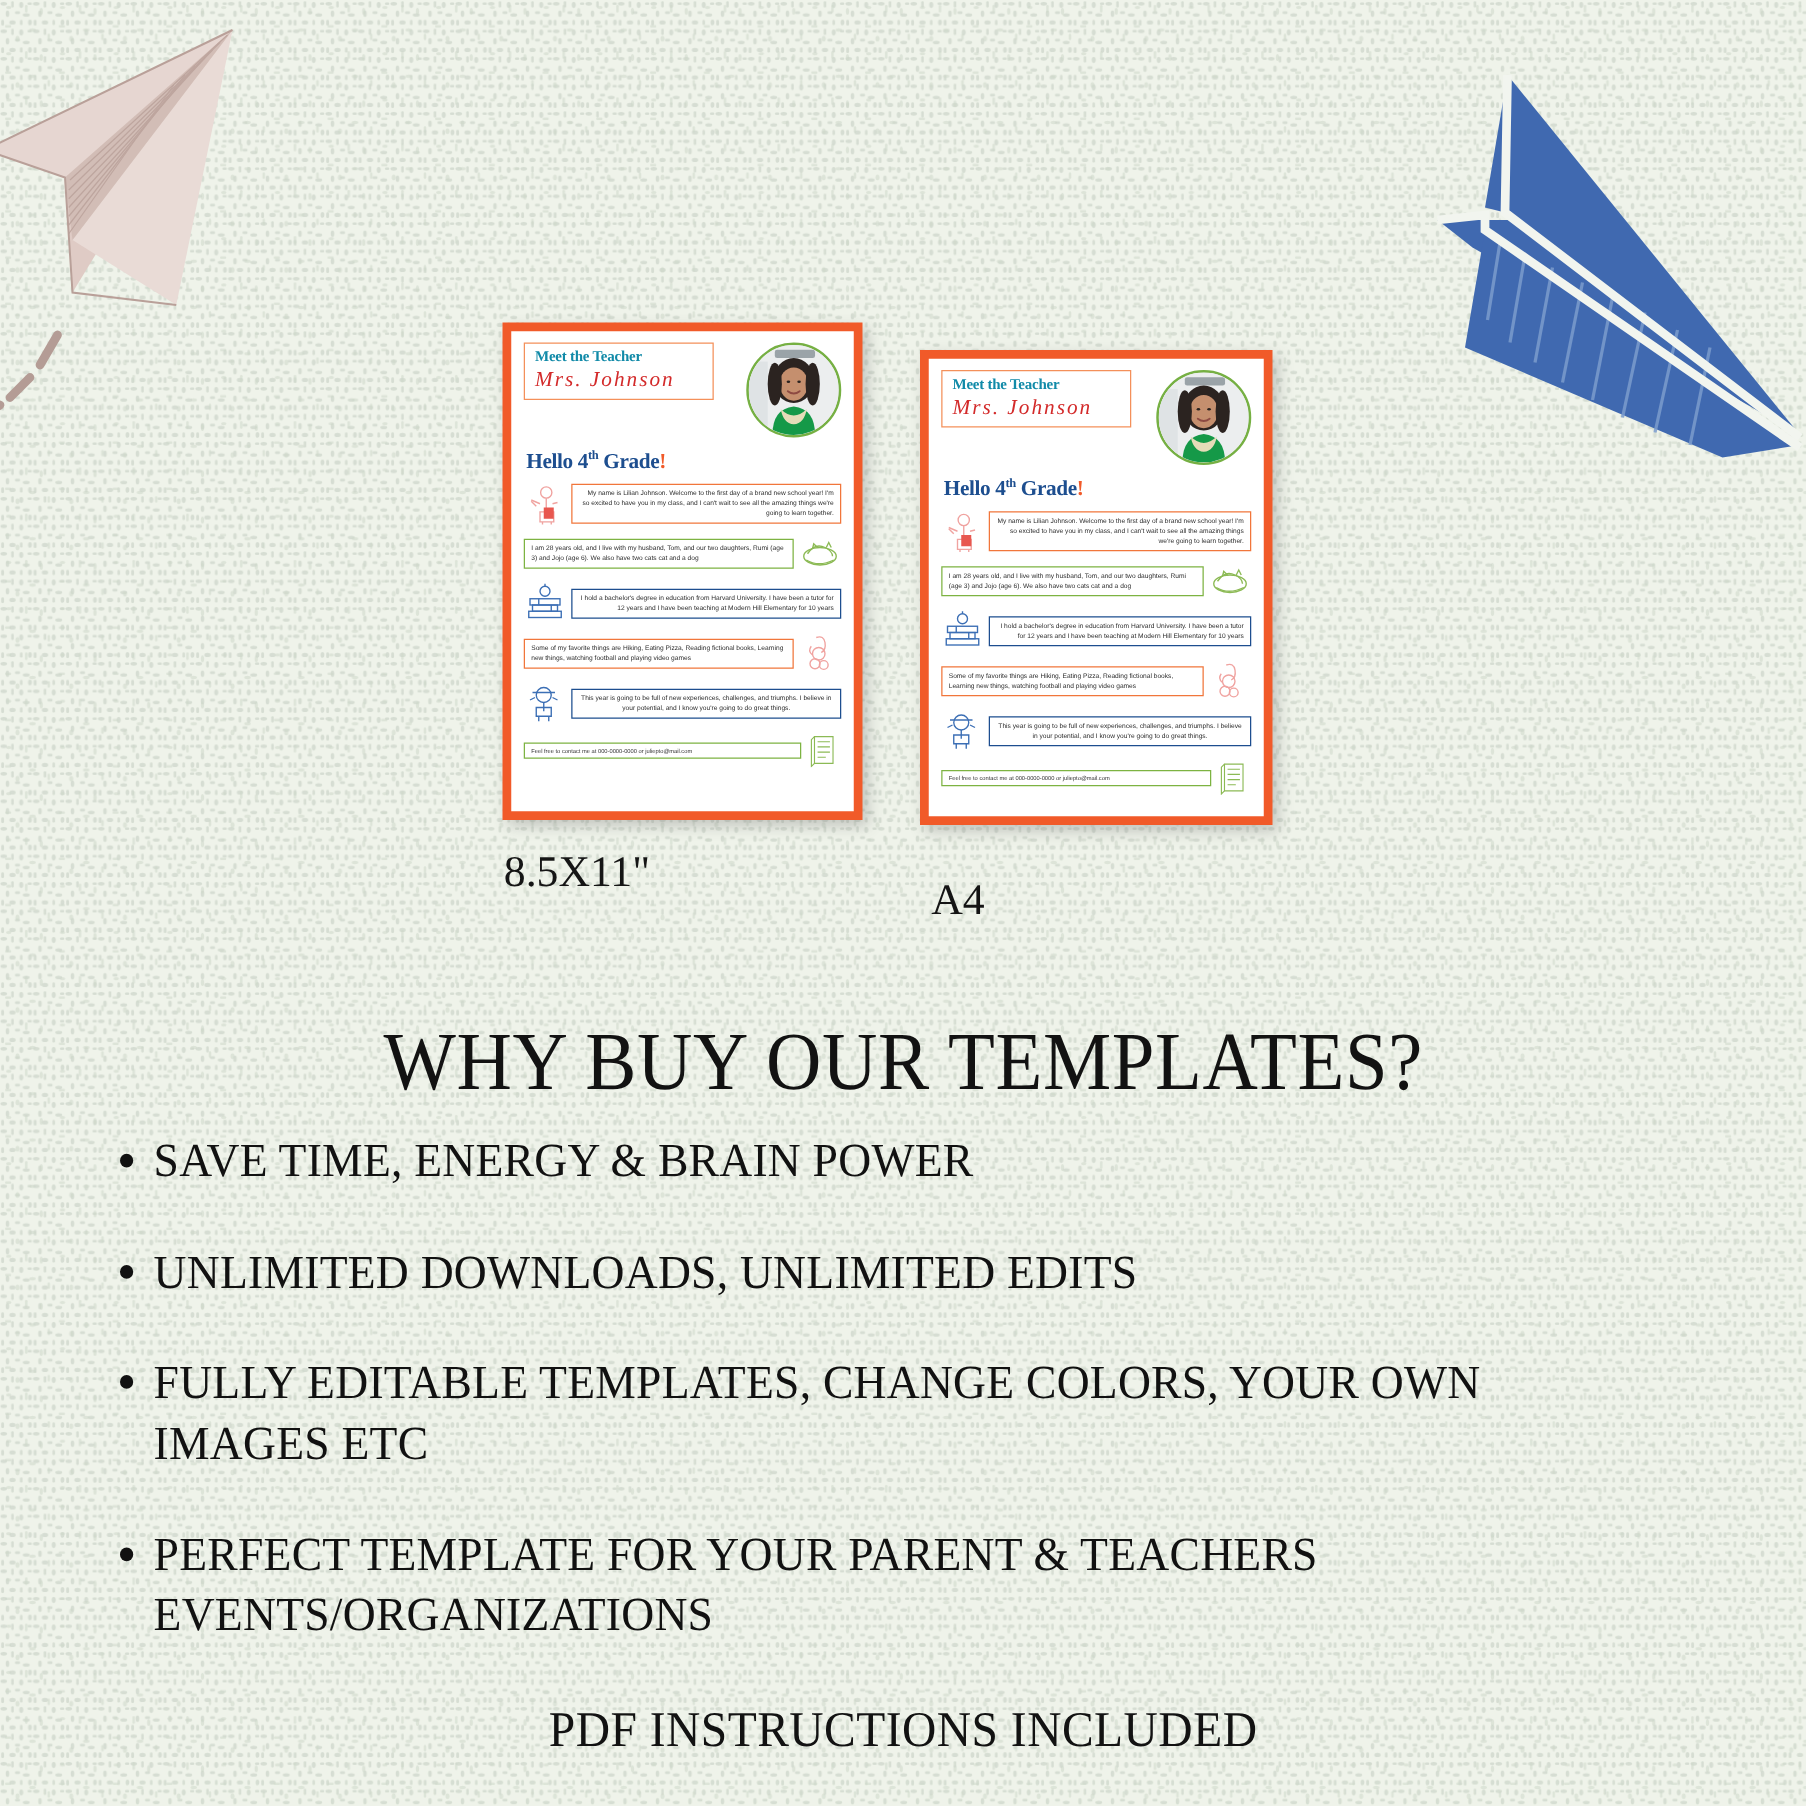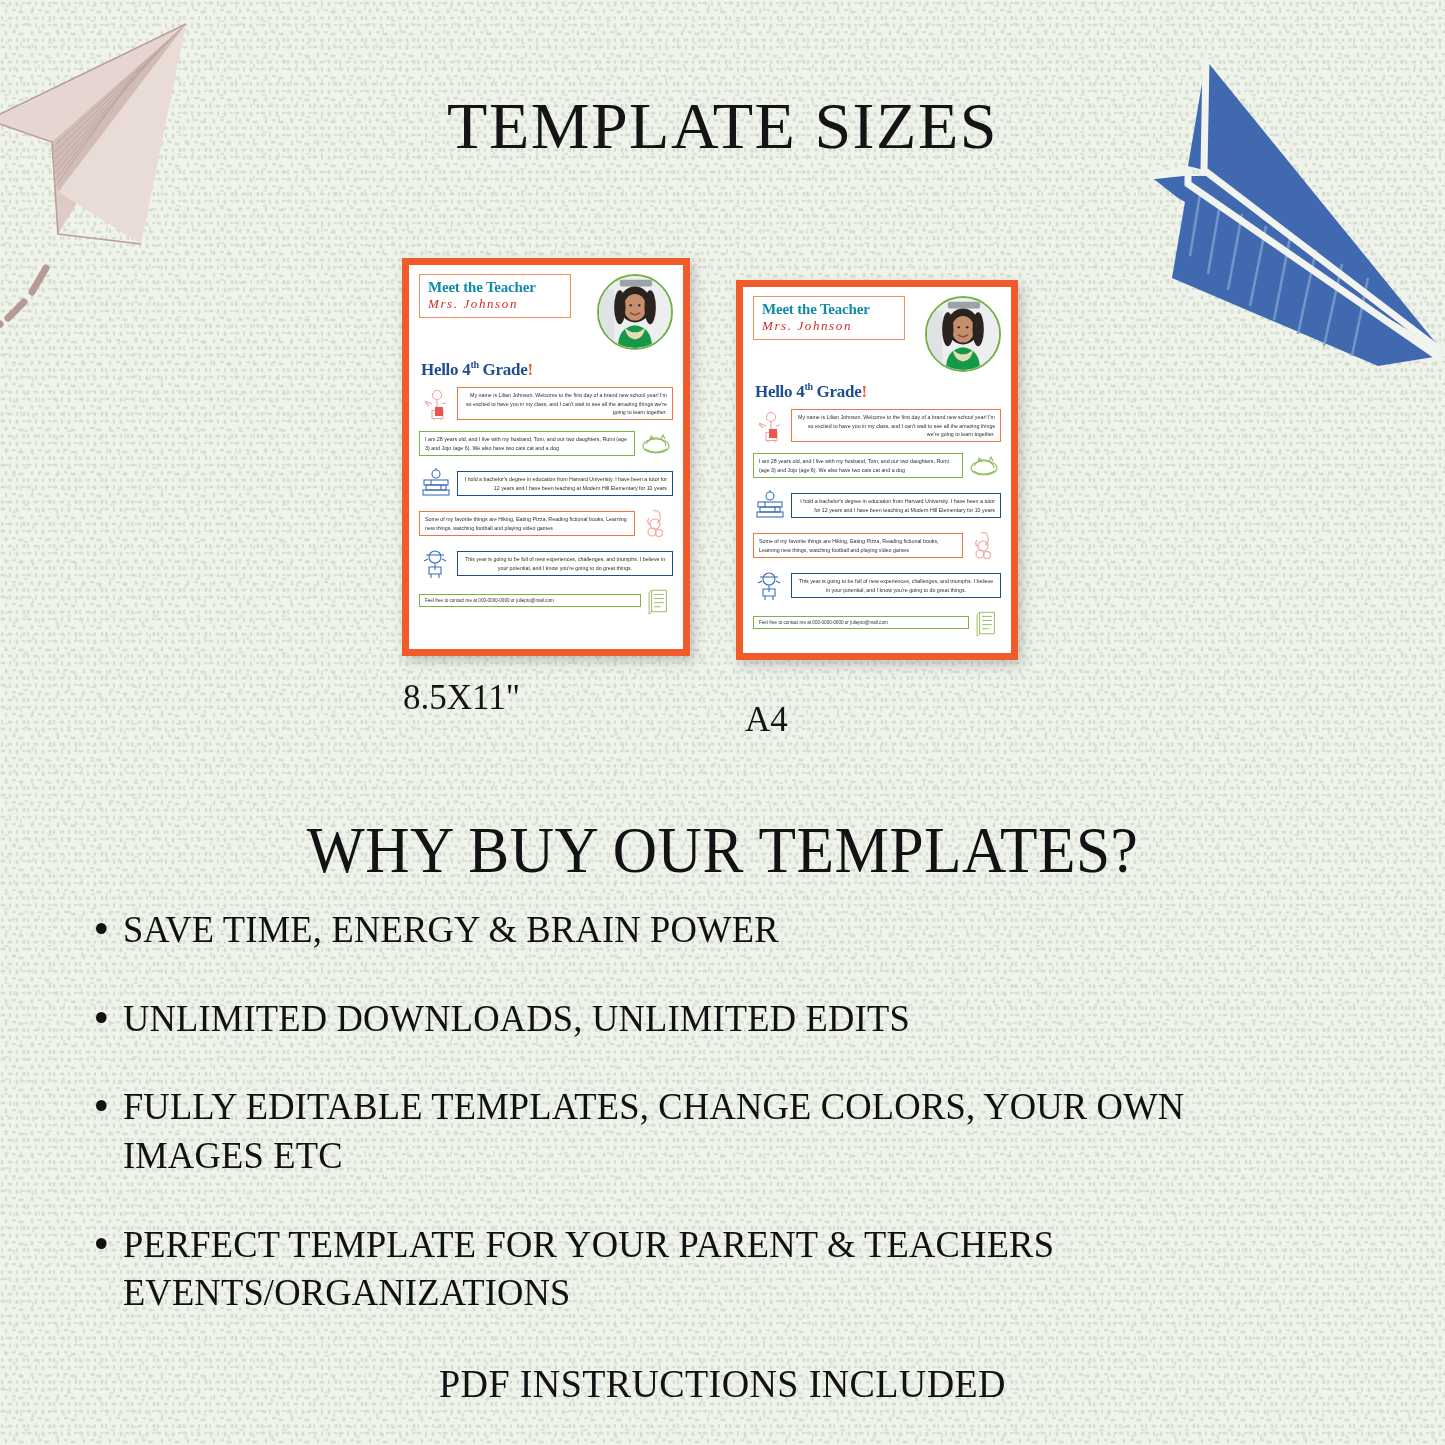--- a/index.html
+++ b/index.html
@@ -89,25 +89,25 @@
 
   
   .f-head{display:flex;align-items:flex-start;justify-content:space-between;}
   .f-titlebox{
     border:1.6px solid #f4905a;
     padding:4px 6px 4px 8px;
     width:152px;box-sizing:border-box;
   }
   .f-meet{
     color:#118aa8;font-weight:bold;
-    font-size:15px;line-height:1.15;letter-spacing:-.2px;
+    font-size:12px;line-height:1.15;letter-spacing:-.2px;
     font-family:"Liberation Serif", serif;
   }
   .f-name{
-    color:#d32a2a;font-size:13px;line-height:1.3;
+    color:#d32a2a;font-size:17px;line-height:1.3;
     font-style:italic;letter-spacing:1.6px;
     font-family:"Liberation Serif", serif;
   }
   .f-photo{
     width:76px;height:76px;border-radius:50%;
     border:2.2px solid #76b043;box-sizing:border-box;
     overflow:hidden;position:relative;background:#e9ecee;
     flex:0 0 auto;
   }
   .f-hello{
@@ -217,21 +217,20 @@
     <line x1="168" y1="202" x2="150" y2="286"></line>
     <line x1="194" y1="216" x2="176" y2="298"></line>
     <line x1="220" y1="230" x2="204" y2="308"></line>
   </g>
   <polyline points="58,12 56,122 292,302" fill="none" stroke="#f2f5ef" stroke-width="7"></polyline>
   <polyline points="2,128 40,124 40,136 292,310" fill="none" stroke="#f2f5ef" stroke-width="7"></polyline>
 </svg>
 
 <div class="page">
 
-  <div class="h-template-sizes">TEMPLATE SIZES</div>
 
   <div class="flyer" id="flyer-letter">
     <div class="flyer-inner">
       <div class="f-head">
         <div class="f-titlebox">
           <div class="f-meet">Meet the Teacher</div>
           <div class="f-name">Mrs. Johnson</div>
         </div>
         <div class="f-photo">
           <svg width="100%" height="100%" viewBox="0 0 76 76">

